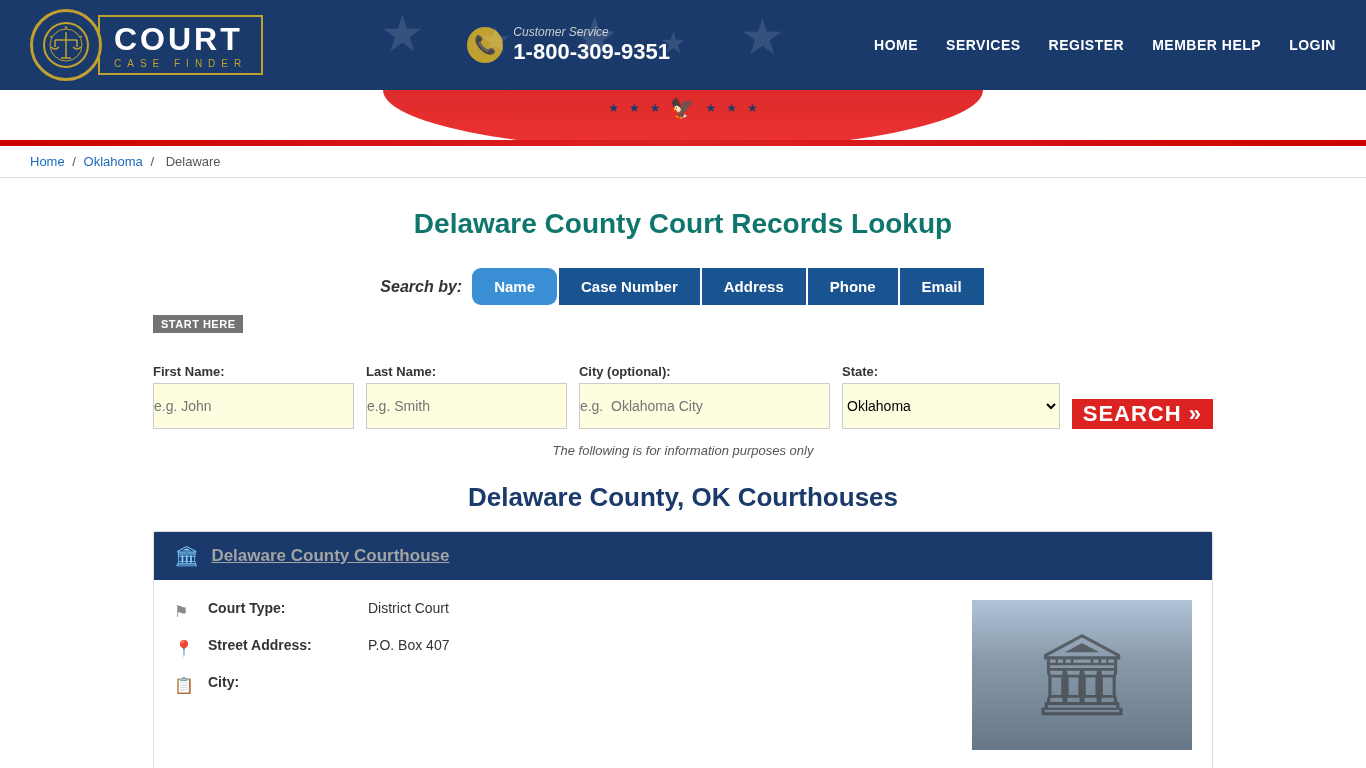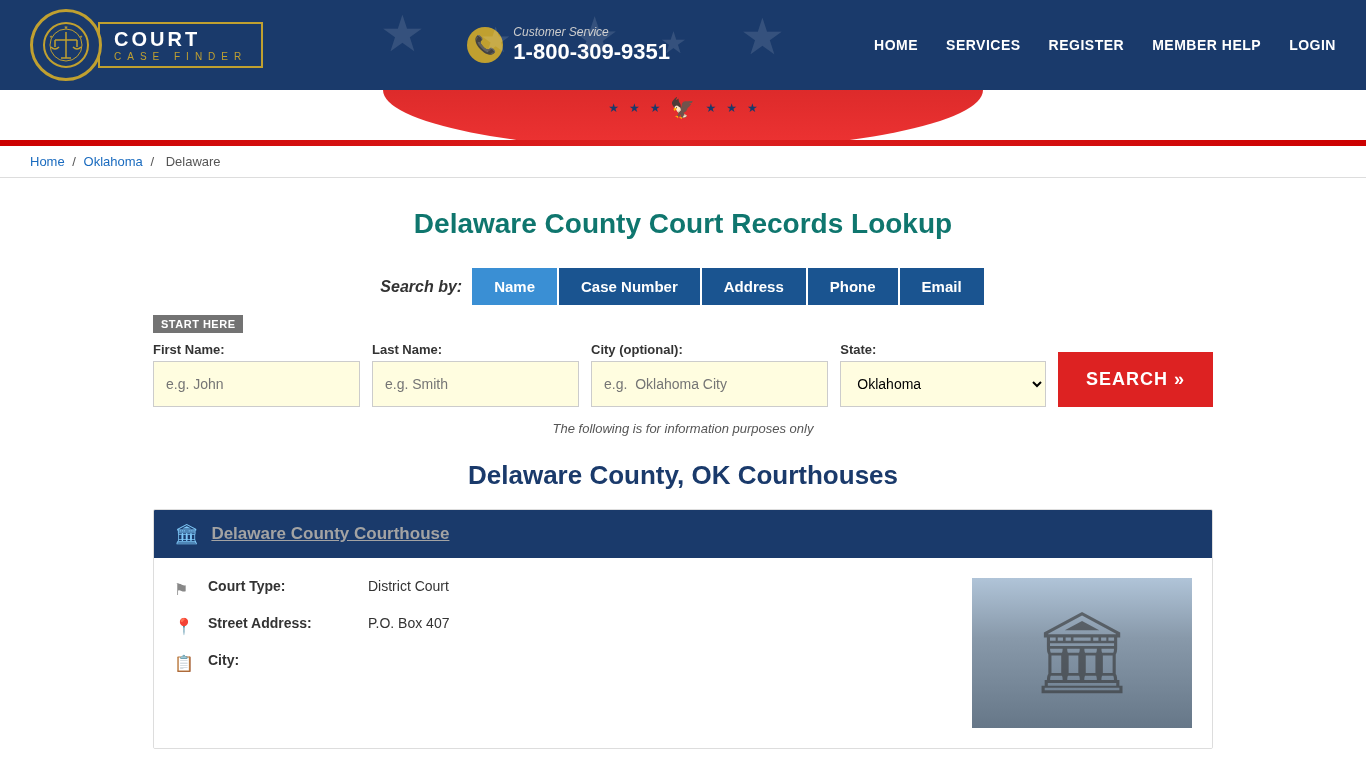--- a/index.html
+++ b/index.html
@@ -47,21 +47,21 @@
       width: 50px;
       height: 50px;
     }
     .logo-text-block {
       background: #1a3a6b;
       padding: 4px 14px;
       border: 2px solid #c0a030;
       margin-left: -4px;
     }
     .logo-court {
-      font-size: 20px;
+      font-size: 32px;
       font-weight: 900;
       color: #fff;
       letter-spacing: 3px;
     }
     .logo-case-finder {
       font-size: 10px;
       color: #c0a030;
       letter-spacing: 6px;
       text-align: center;
     }
@@ -183,67 +183,67 @@
     .tab-btn {
       padding: 10px 22px;
       font-size: 15px;
       font-weight: bold;
       border: none;
       cursor: pointer;
       color: #fff;
       background: #1a5490;
       margin-right: 2px;
     }
-    .tab-btn.active { background: #3a8fd4; }
+    .tab-btn.active { background: #3a8fd4; border-radius: 9px; }
 
     
     .start-here-badge {
       display: inline-block;
       background: #737373;
       color: #fff;
       font-size: 11px;
       font-weight: bold;
       padding: 3px 8px;
       margin-bottom: 8px;
       letter-spacing: 0.5px;
     }
 
     
     .search-form-row {
       display: flex;
       align-items: flex-end;
       gap: 12px;
-      margin-top: 1px;
+      margin-top: 23px;
     }
     .form-group { display: flex; flex-direction: column; }
     .form-group label {
       font-size: 13px;
       font-weight: bold;
       margin-bottom: 4px;
       color: #333;
     }
     .form-group input, .form-group select {
-      padding: 10px 12px;
+      padding: 10px 0;
       font-size: 14px;
       border: 1px solid #ccc;
       background: #fffde0;
       outline: none;
       height: 46px;
     }
     .form-group.first-name { flex: 1.2; }
     .form-group.last-name { flex: 1.2; }
     .form-group.city { flex: 1.5; }
     .form-group.state { flex: 1.3; justify-content: space-between; }
     .search-btn {
       background: #dd2222;
       color: #fff;
       border: none;
-      padding: 0 28px;
-      height: 55px;
-      font-size: 18px;
+      padding: 0 11px;
+      height: 30px;
+      font-size: 22px;
       font-weight: bold;
       cursor: pointer;
       letter-spacing: 1px;
       white-space: nowrap;
     }
 
     .info-note {
       text-align: center;
       font-style: italic;
       color: #555;

